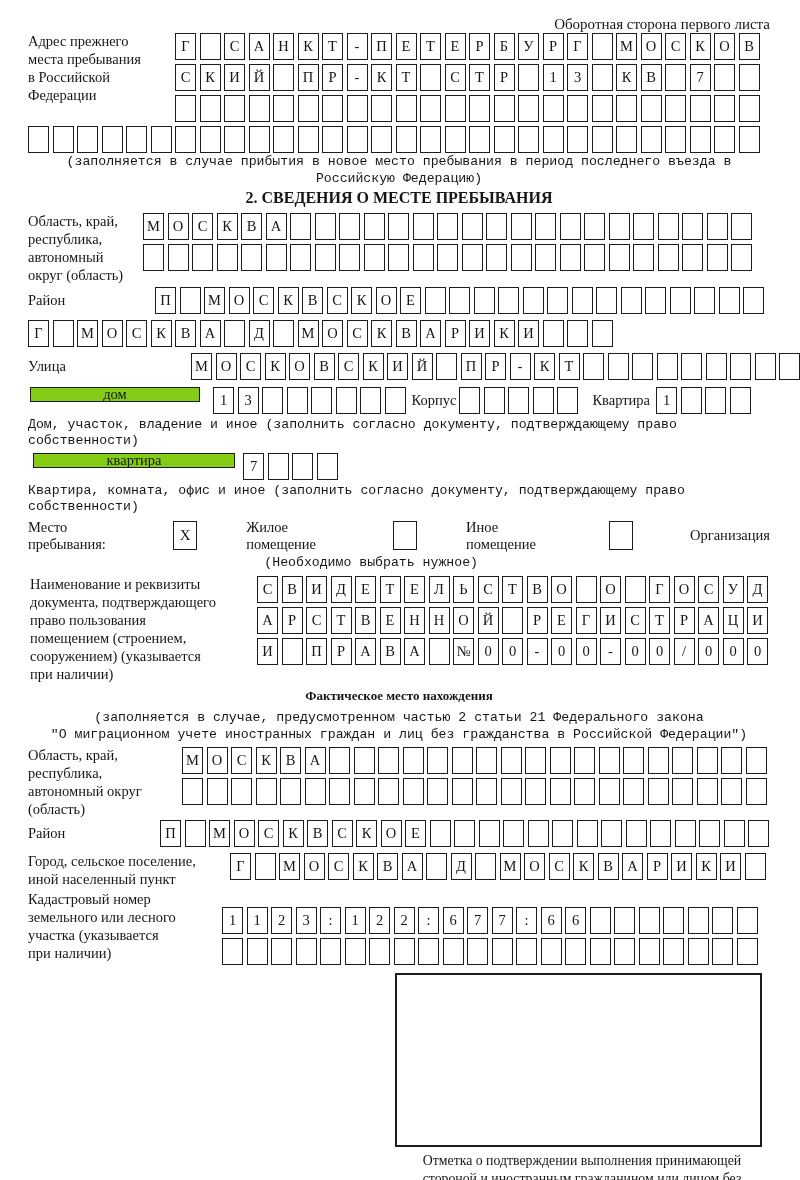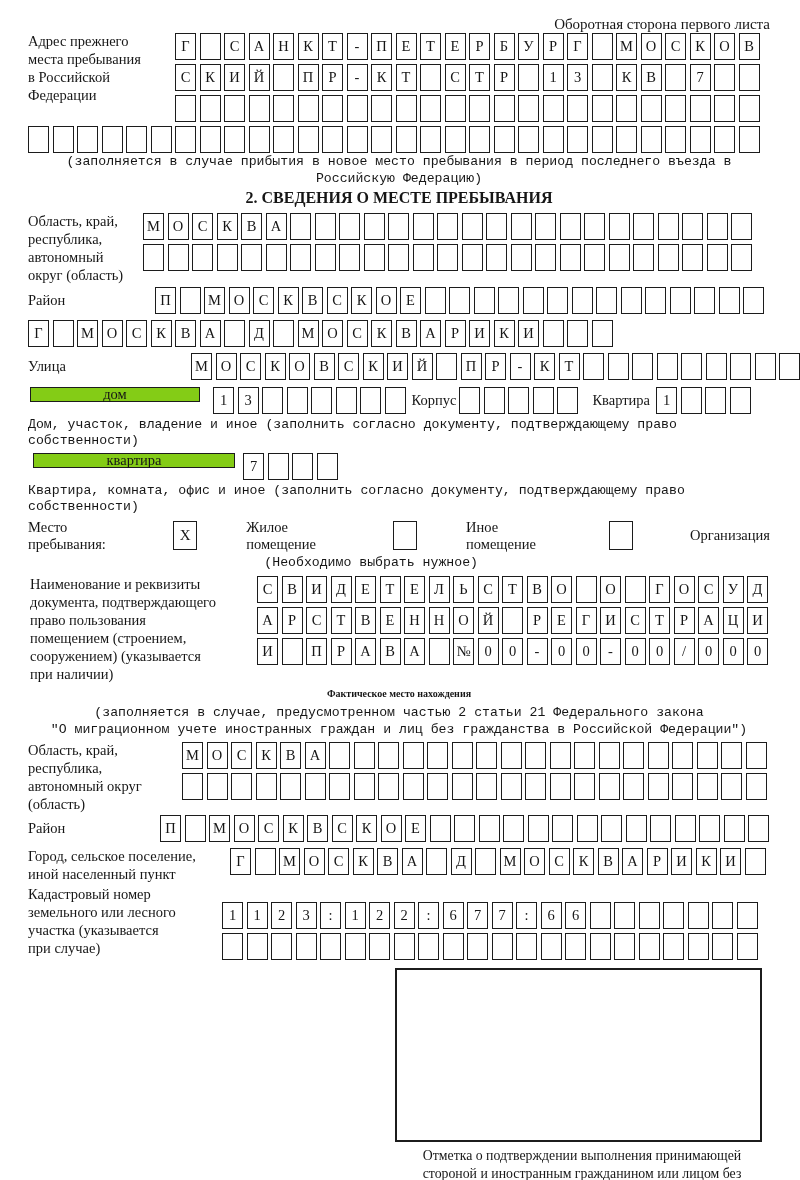--- a/index.html
+++ b/index.html
@@ -15,21 +15,21 @@
   .rows{display:flex;flex-direction:column;}
   .boxrow{display:flex;gap:3.5px;margin-bottom:4px;}
   .cbox{
     flex:none;width:21px;height:27px;box-sizing:border-box;
     border:1.6px solid #1c1c1c;display:flex;align-items:center;justify-content:center;
     font-size:14.5px;background:#fff;
   }
   .caption{font-size:13.2px;line-height:1.25;font-family:Liberation Mono, monospace;}
   .center{text-align:center;}
   .sec-title{font-size:16px;font-weight:bold;text-align:center;margin:2px 0 6px 0;}
-  .sub-title{font-size:10px;font-weight:bold;text-align:center;margin:4px 0 6px 0;}
+  .sub-title{font-size:13px;font-weight:bold;text-align:center;margin:4px 0 6px 0;}
   .widebox{
     flex:none;height:15px;box-sizing:border-box;border:1.6px solid #1c1c1c;
     display:flex;align-items:center;justify-content:center;font-size:14.5px;background:#84cc16;
   }
   .inline-row{display:flex;align-items:flex-start;margin-bottom:3px;}
   .inline-label{font-size:14.5px;line-height:27px;flex:none;}
   .stay-row{display:flex;align-items:center;font-size:14.5px;margin-bottom:2px;gap:41px;}
   .checkbox{
     flex:none;width:24px;height:29px;box-sizing:border-box;border:1.8px solid #1c1c1c;
     display:flex;align-items:center;justify-content:center;font-size:15px;background:#fff;
@@ -575,21 +575,21 @@
       <span class="cbox">К</span>
       <span class="cbox">И</span>
       <span class="cbox"></span>
     </div>
 </div>
 
 <div class="field">
   <div class="flabel" style="width:194px">Кадастровый номер
 земельного или лесного
 участка (указывается
-при случае)</div>
+при наличии)</div>
   <div class="rows" style="margin-top:16px">
     <div class="boxrow">
         <span class="cbox">1</span>
         <span class="cbox">1</span>
         <span class="cbox">2</span>
         <span class="cbox">3</span>
         <span class="cbox">:</span>
         <span class="cbox">1</span>
         <span class="cbox">2</span>
         <span class="cbox">2</span>

